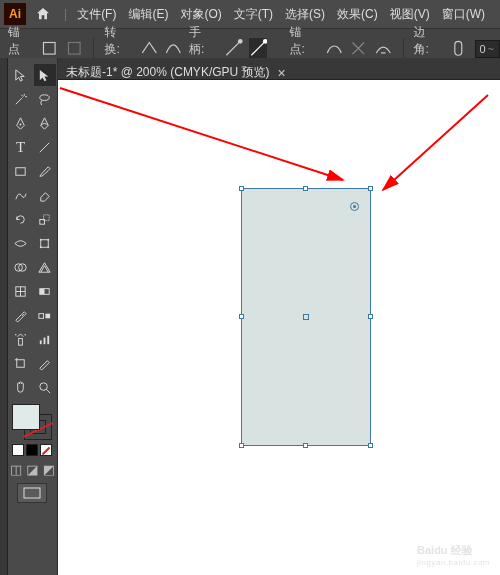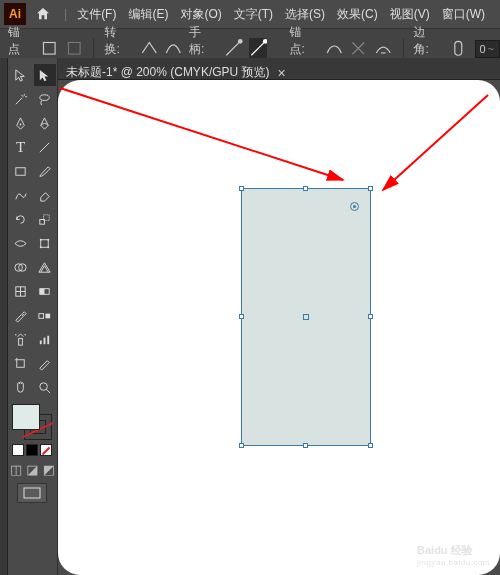--- a/index.html
+++ b/index.html
@@ -40,21 +40,21 @@
   .mini-sw.black { background: #000; }
   .mini-sw.none { background: #fff; position: relative; }
   .mini-sw.none::after { content: ""; position: absolute; left: 0; right: 0; top: 50%; height: 2px; background: #e02020; transform: rotate(-45deg);}
   .view-icons { display: flex; gap: 4px; margin-top: 6px; color: #bbb; font-size: 13px; }
   .bottom-icon { width: 30px; height: 20px; background: #5a5a5a; border: 1px solid #333; margin-top: 6px; display: flex; align-items: center; justify-content: center; color: #ddd; }
 
   .canvas-panel { flex: 1; display: flex; flex-direction: column; background: #4a4a4a; }
   .tab-bar { height: 22px; background: #383838; display: flex; align-items: center; font-size: 12px; color: #ddd; padding-left: 8px; border-bottom: 1px solid #222;}
   .tab { display: flex; align-items: center; gap: 8px; margin-top: 8px; }
   .tab-close { font-size: 14px; color: #ccc; cursor: pointer; }
-  .canvas { flex: 1; position: relative; background: #fff; border-radius: 22px; }
+  .canvas { flex: 1; position: relative; background: #fff; }
   .rect-shape { position: absolute; left: 183px; top: 108px; width: 130px; height: 258px; background: #d8e2e0; border: 1px solid #3b7aa6; }
   .handle { position: absolute; width: 5px; height: 5px; background: #fff; border: 1px solid #3b7aa6; }
   .h-tl { left: -3px; top: -3px; } .h-tm { left: 50%; top: -3px; margin-left: -3px; } .h-tr { right: -3px; top: -3px; }
   .h-ml { left: -3px; top: 50%; margin-top: -3px; } .h-mr { right: -3px; top: 50%; margin-top: -3px; }
   .h-bl { left: -3px; bottom: -3px; } .h-bm { left: 50%; bottom: -3px; margin-left: -3px; } .h-br { right: -3px; bottom: -3px; }
   .center-marker { position: absolute; left: 50%; top: 50%; width: 6px; height: 6px; margin: -3px 0 0 -3px; border: 1px solid #3b7aa6; }
   .corner-radius-marker { position: absolute; right: 11px; top: 13px; width: 9px; height: 9px; border: 1px solid #3b7aa6; border-radius: 50%; }
   .corner-radius-marker::after{content:""; position:absolute; inset:2px; background:#3b7aa6; border-radius:50%;}
 
   .arrow { position: absolute; pointer-events: none; }

